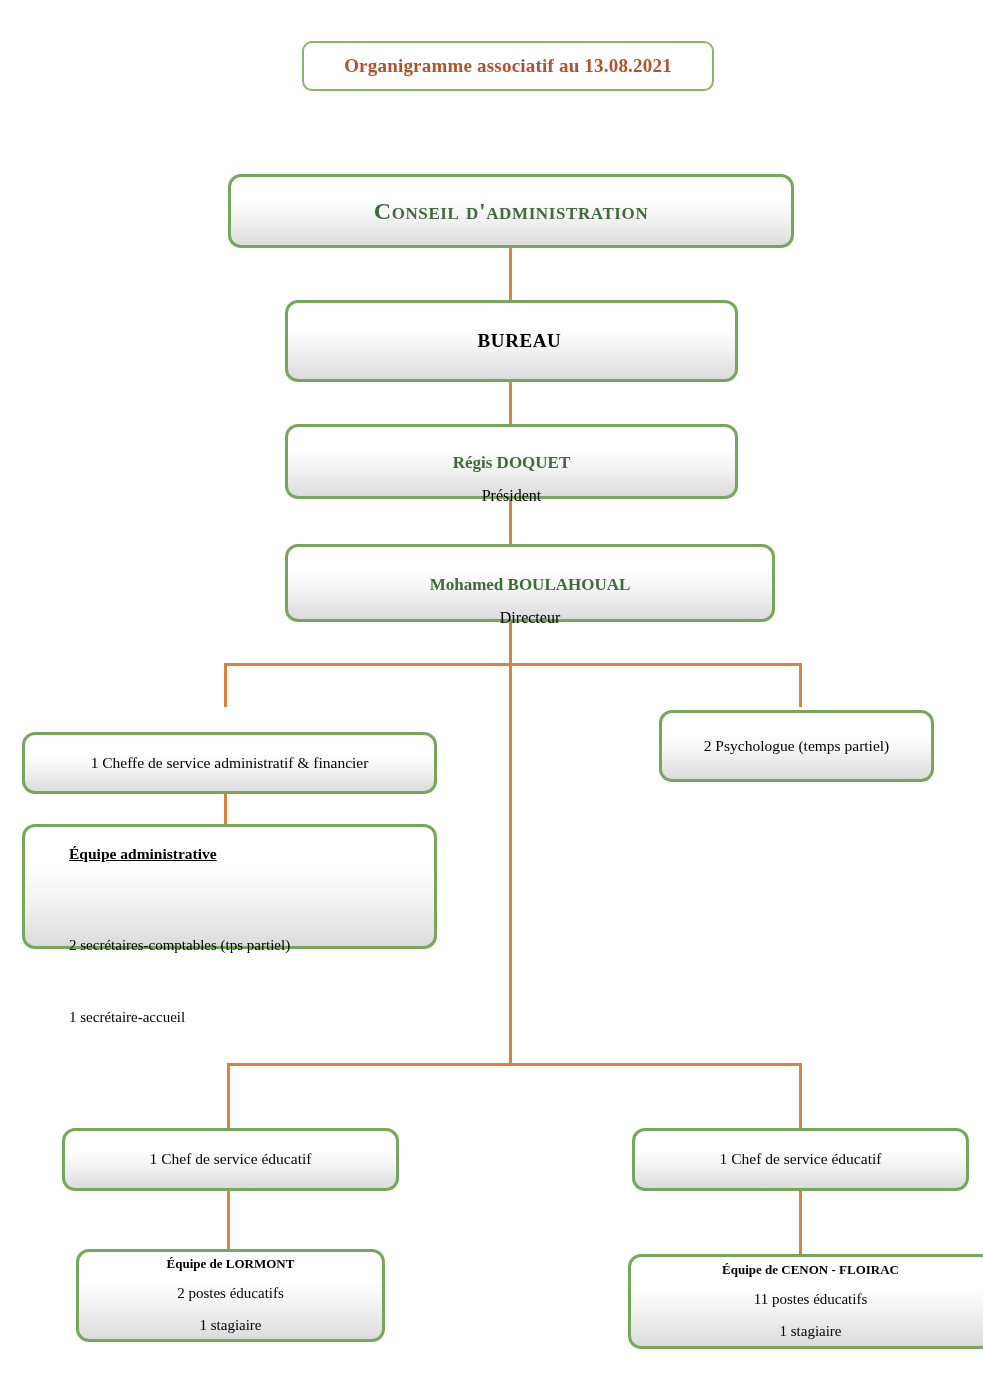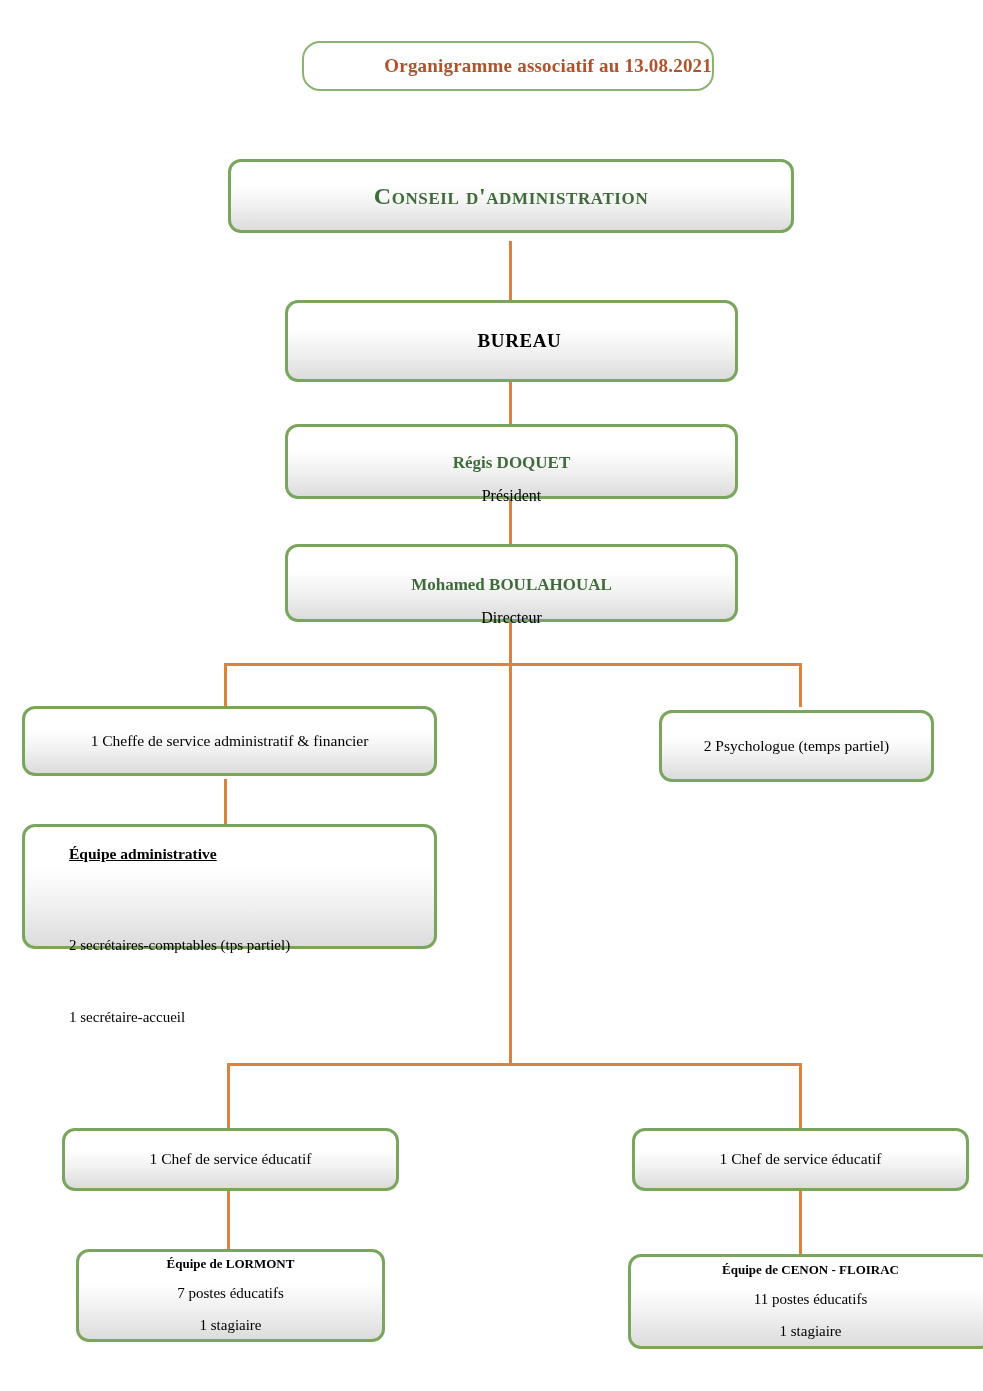--- a/index.html
+++ b/index.html
@@ -39,25 +39,25 @@
   .node.left-align {
     align-items: flex-start;
     text-align: left;
     justify-content: flex-start;
   }
 
   .title-box {
     position: absolute;
     box-sizing: border-box;
     border: 2px solid #8cb36e;
-    border-radius: 18px;
+    border-radius: 10px;
     background: #ffffff;
     display: flex;
     align-items: center;
-    justify-content: flex-end;
+    justify-content: center;
     z-index: 3;
   }
   .title-text {
     color: #b0522a;
     font-weight: bold;
     font-size: 19px;
     letter-spacing: 0.2px;
   }
 
   
@@ -139,39 +139,39 @@
   <div class="conn v" style="left:224px; top:779px; height:46px;"></div>
 
   <div class="conn v" style="left:509px; top:663px; height:403px;"></div>
   <div class="conn h" style="left:227px; top:1063px; width:575px;"></div>
   <div class="conn v" style="left:227px; top:1063px; height:65px;"></div>
   <div class="conn v" style="left:799px; top:1063px; height:65px;"></div>
 
   <div class="conn v" style="left:227px; top:1190px; height:60px;"></div>
   <div class="conn v" style="left:799px; top:1190px; height:65px;"></div>
 
-  <div class="node" style="left:228px; top:159px; width:566px; height:74px;">
+  <div class="node" style="left:228px; top:174px; width:566px; height:74px;">
     <span class="smallcaps">Conseil d'administration</span>
   </div>
 
   <div class="node" style="left:285px; top:300px; width:453px; height:82px;padding-left:16px;">
     <span class="strong-black">BUREAU</span>
   </div>
 
   <div class="node" style="left:285px; top:424px; width:453px; height:75px;">
     <span class="name-green">Régis DOQUET</span>
     <span class="role-black gap-sm">Président</span>
   </div>
 
-  <div class="node" style="left:285px; top:544px; width:453px; height:78px;">
+  <div class="node" style="left:285px; top:544px; width:490px; height:78px;">
     <span class="name-green">Mohamed BOULAHOUAL</span>
     <span class="role-black gap-sm">Directeur</span>
   </div>
 
-  <div class="node" style="left:22px; top:706px; width:415px; height:70px;">
+  <div class="node" style="left:22px; top:732px; width:415px; height:62px;">
     <span class="plain">1 Cheffe de service administratif &amp; financier</span>
   </div>
 
   <div class="node" style="left:659px; top:710px; width:275px; height:72px;">
     <span class="plain">2 Psychologue (temps partiel)</span>
   </div>
 
   <div class="node left-align" style="left:22px; top:824px; width:415px; height:125px; padding-top:18px;gap:40px;">
     <span class="team-title pad-left">Équipe administrative</span>
     <span class="list-line pad-left gap-top">2 secrétaires-comptables (tps partiel)</span>
@@ -181,21 +181,21 @@
   <div class="node" style="left:62px; top:1128px; width:337px; height:63px;">
     <span class="plain">1 Chef de service éducatif</span>
   </div>
 
   <div class="node" style="left:632px; top:1128px; width:337px; height:63px;">
     <span class="plain">1 Chef de service éducatif</span>
   </div>
 
   <div class="node" style="left:76px; top:1249px; width:309px; height:93px;">
     <span class="team-head-center">Équipe de LORMONT</span>
-    <span class="list-line gap-sm">7 postes éducatifs</span>
+    <span class="list-line gap-sm">2 postes éducatifs</span>
     <span class="list-line gap-sm">1 stagiaire</span>
   </div>
 
   <div class="node" style="left:628px; top:1254px; width:365px; height:95px;">
     <span class="team-head-center">Équipe de CENON - FLOIRAC</span>
     <span class="list-line gap-sm">11 postes éducatifs</span>
     <span class="list-line gap-sm">1 stagiaire</span>
   </div>
 
 </div>

